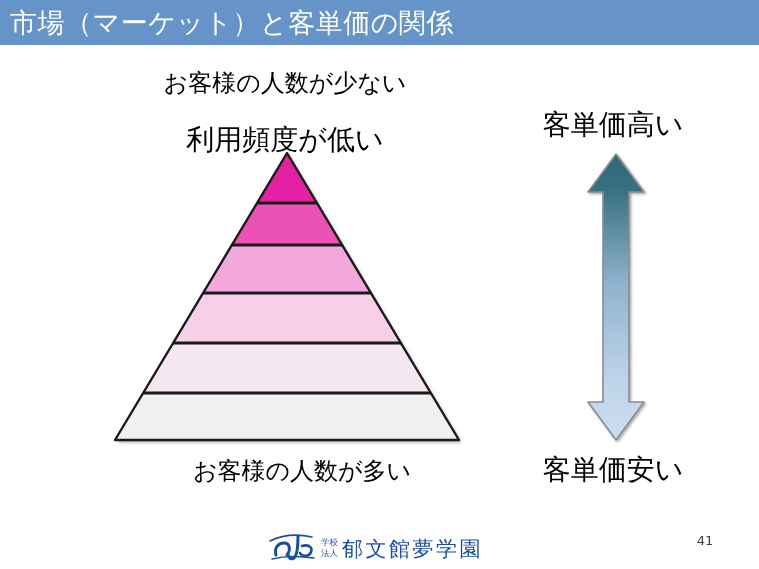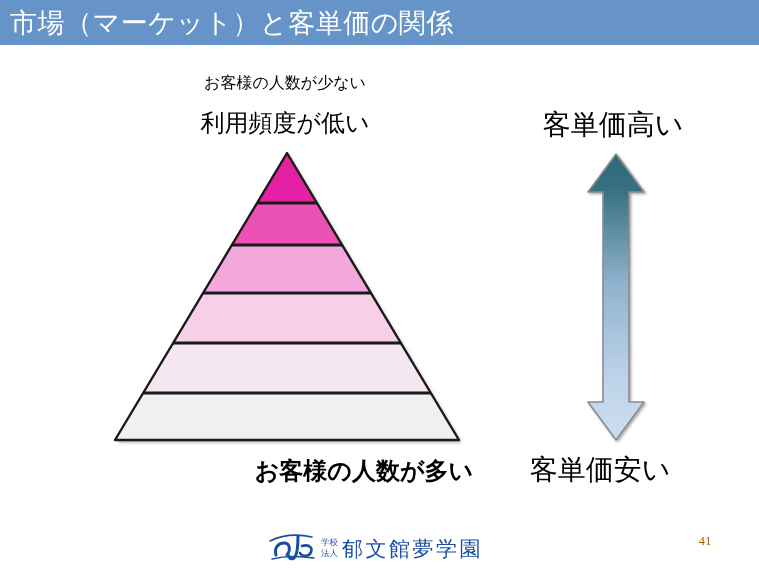--- a/index.html
+++ b/index.html
@@ -39,39 +39,38 @@
 
   
   .caption-top {
     position: absolute;
     left: 95px;
     top: 66px;
     width: 380px;
     text-align: center;
   }
   .caption-top .line1 {
-    font-size: 16px;
-    line-height: 34px;
-    white-space: nowrap;
-  }
-  .caption-top .line2 {
     font-size: 24px;
     line-height: 34px;
-    margin-top: 6px;
+    white-space: nowrap;
+  }
+  .caption-top .line2 {
+    font-size: 28px;
+    line-height: 34px;
+    margin-top: 23px;
     white-space: nowrap;
   }
 
   
   .caption-bottom {
     position: absolute;
-    left: 93px;
+    left: 112px;
     top: 455px;
     width: 380px;
-    text-align: right;
-    font-weight: bold;
+    text-align: center;
   }
   .caption-bottom .line1,
   .caption-bottom .line2 {
     font-size: 24px;
     line-height: 32px;
     white-space: nowrap;
   }
 
   
   .pyramid {
@@ -91,21 +90,21 @@
   
   .axis-label {
     position: absolute;
     width: 200px;
     text-align: center;
     font-size: 28px;
     line-height: 30px;
     white-space: nowrap;
   }
   .axis-label.top  { left: 513px; top: 110px; }
-  .axis-label.bot  { left: 500px; top: 455px; }
+  .axis-label.bot  { left: 513px; top: 455px; }
 
   .arrow {
     position: absolute;
     left: 585px;
     top: 152px;
     width: 62px;
     height: 290px;
   }
   .arrow svg {
     display: block;
@@ -125,22 +124,21 @@
   }
   .logo svg { display: block; width: 212px; height: 30px; }
 
   .page-number {
     position: absolute;
     left: 680px;
     top: 533px;
     width: 50px;
     text-align: center;
     font-size: 13px;
-    color: #a16207;
-    font-family: Liberation Serif, serif;
+    color: #404040;
   }
 </style>
 </head>
 <body>
 
 <div class="title-bar">
   <div class="title-text">市場（マーケット）と客単価の関係</div>
 </div>
 
 <div class="caption-top">

